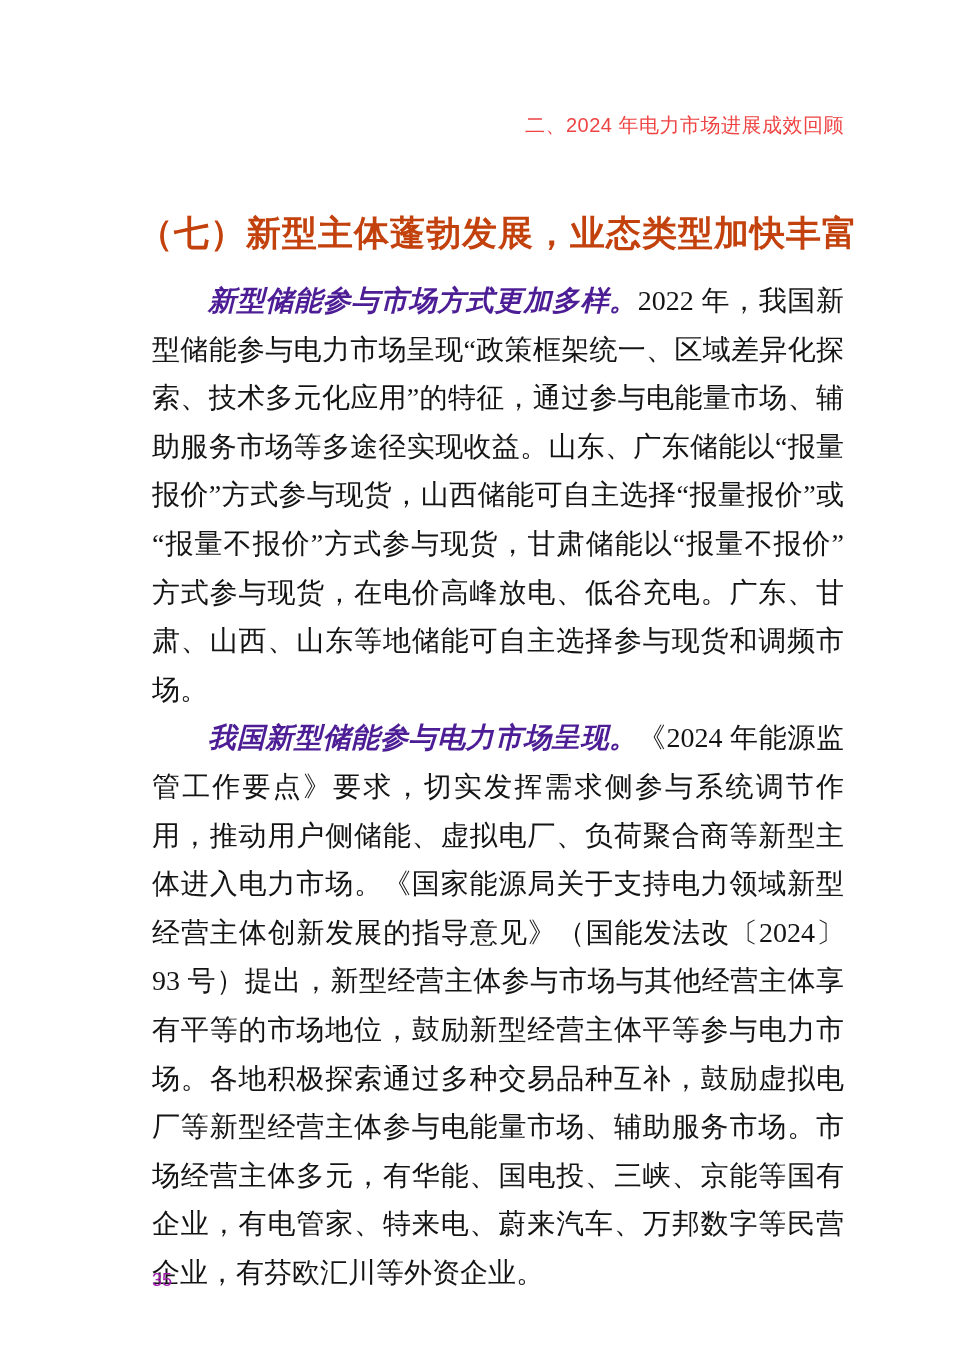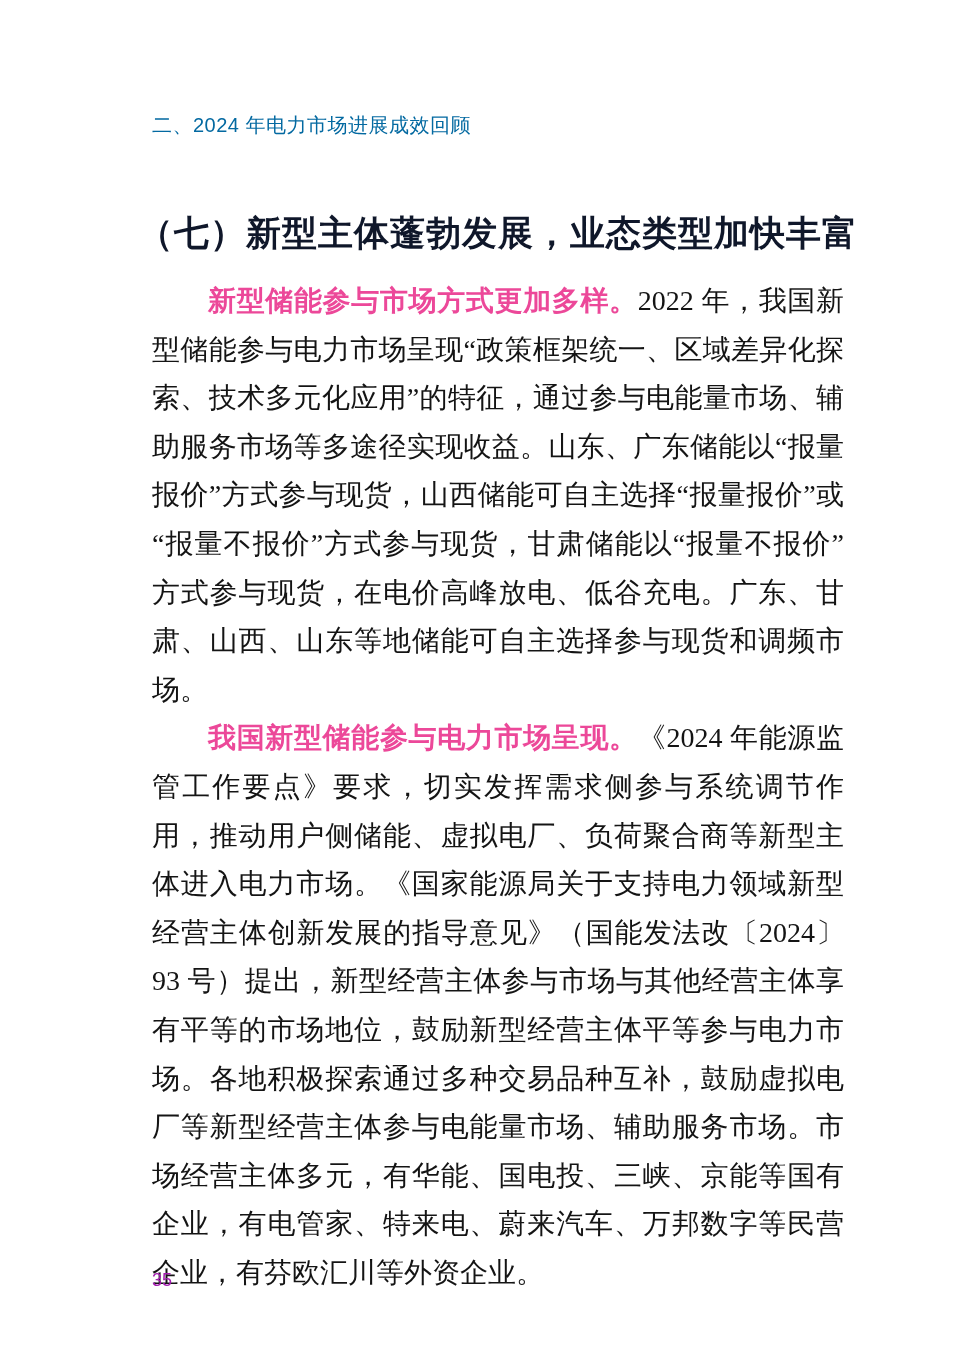--- a/index.html
+++ b/index.html
@@ -13,60 +13,61 @@
     height: 1365px;
     background: #ffffff;
     overflow: hidden;
     font-family: "Liberation Serif", "DejaVu Serif", serif;
   }
   .running-header {
     position: absolute;
     top: 112px;
     left: 152px;
     width: 692px;
-    text-align: left;
+    text-align: right;
     font-family: "Liberation Sans", "DejaVu Sans", sans-serif;
     font-size: 20px;
     line-height: 26px;
-    color: #0369a1;
+    color: #ef4444;
     letter-spacing: 0.5px;
   }
   .section-title {
     position: absolute;
     top: 210px;
     left: 122px;
     width: 752px;
     margin: 0;
     text-align: center;
     font-family: "Liberation Sans", "DejaVu Sans", sans-serif;
     font-weight: bold;
     font-size: 35px;
     line-height: 46px;
-    color: #0f172a;
+    color: #c2410c;
     letter-spacing: 1px;
   }
   .content {
     position: absolute;
     top: 277px;
     left: 152px;
     width: 692px;
     font-size: 28px;
     line-height: 48.6px;
     color: #141414;
     text-align: justify;
   }
   .content p {
     margin: 0;
     padding: 0;
     text-indent: 2em;
   }
   .lead {
     font-family: "Liberation Sans", "DejaVu Sans", sans-serif;
     font-weight: bold;
-    color: #ec4899;
+    color: #4c1d95;
+    font-style: italic;
   }
   .page-number {
     position: absolute;
     top: 1270px;
     left: 152px;
     width: 692px;
     font-family: "Liberation Sans", "DejaVu Sans", sans-serif;
     font-size: 18px;
     color: #a21caf;
   }

